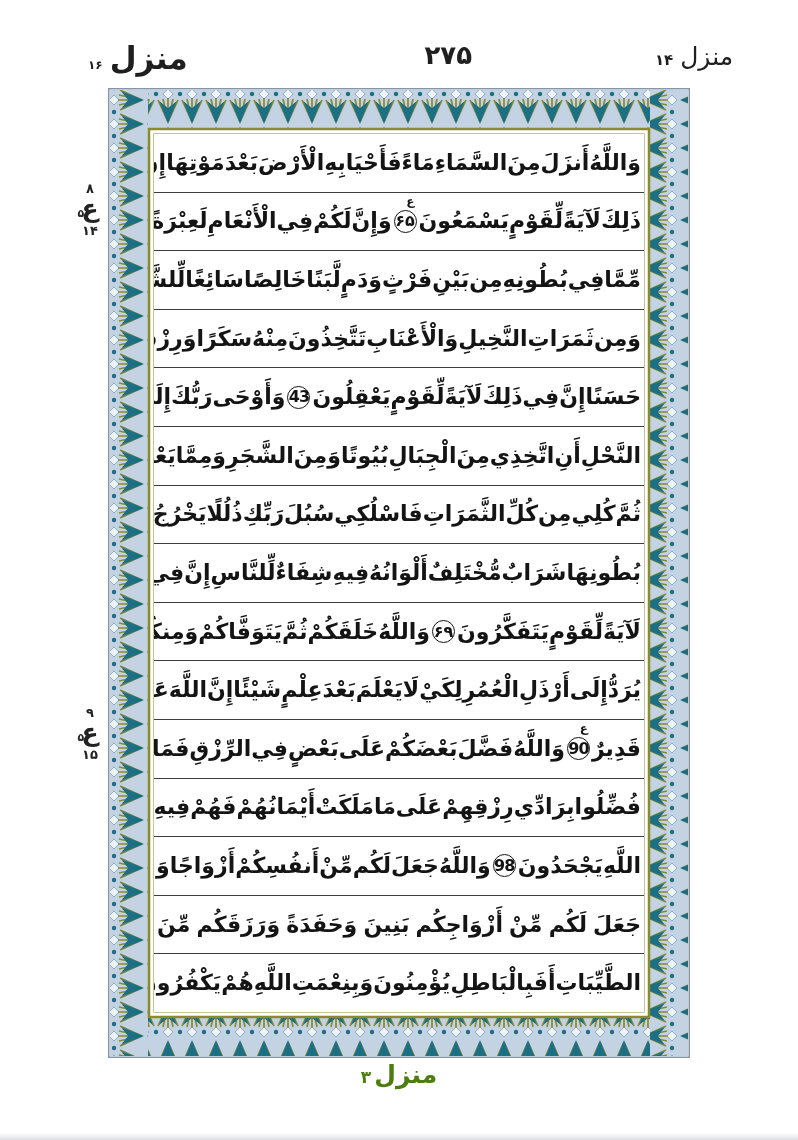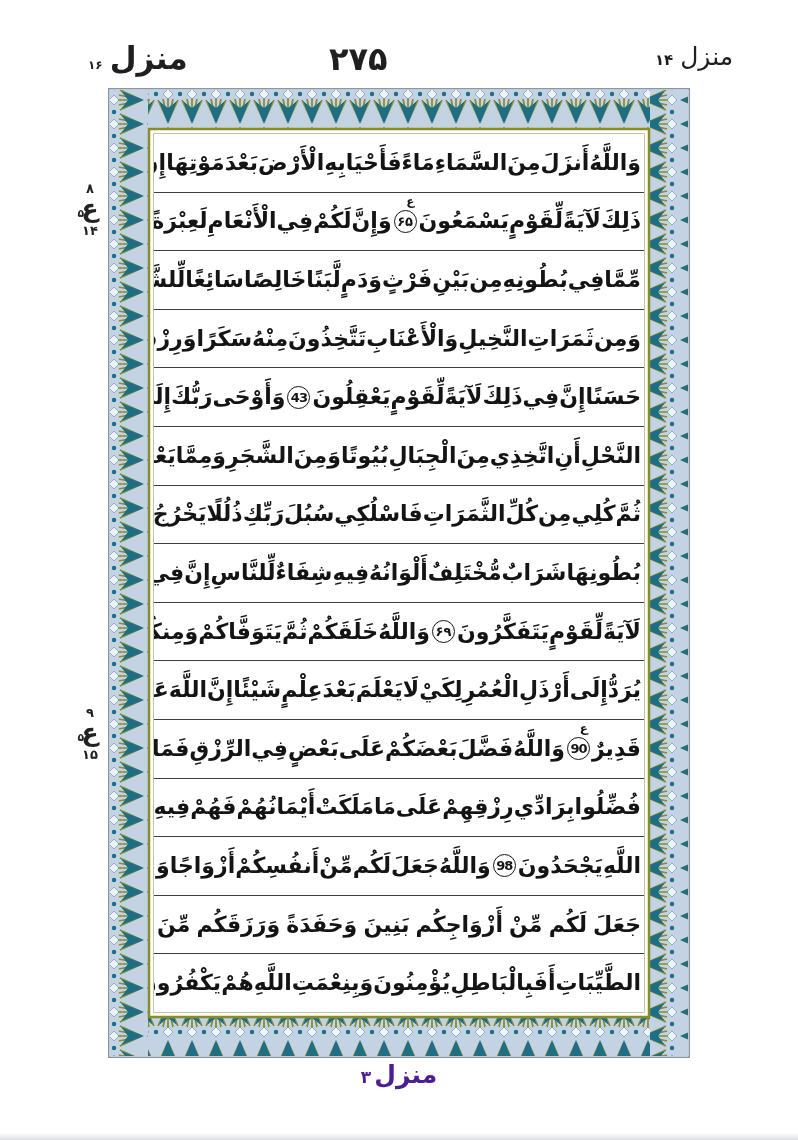--- a/index.html
+++ b/index.html
@@ -5,54 +5,54 @@
   html,body{margin:0;padding:0;background:#ffffff;}
   body{font-family:"DejaVu Sans", sans-serif;}
   .page{position:relative;width:798px;height:1140px;background:#ffffff;overflow:hidden;}
   .page-edge-bottom{position:absolute;left:0;bottom:0;width:100%;height:7px;
     background:linear-gradient(#ffffff,#dcdee2);}
 
   
   .hdr{position:absolute;color:#1f1f1f;display:inline-flex;align-items:baseline;column-gap:7px;}
   .hdr-surah{left:88px;top:40px;font-size:31px;font-weight:bold;}
   .hdr-surah .hdr-num{font-size:12px;font-weight:bold;}
-  .hdr-page{left:329px;top:40px;width:120px;justify-content:flex-start;font-size:32px;font-weight:bold;}
+  .hdr-page{left:352px;top:40px;width:120px;justify-content:flex-end;font-size:26px;font-weight:bold;}
   .hdr-juz{left:628px;top:42px;width:132px;justify-content:center;font-size:25px;font-weight:500;}
   .hdr-juz .hdr-num{font-size:15px;font-weight:bold;}
 
   
   .frame{position:absolute;left:108px;top:88px;}
 
   
   .text-area{position:absolute;left:154px;top:134px;width:490px;height:878px;
     display:flex;flex-direction:column;background:#ffffff;}
   .qline{flex:1;display:flex;direction:rtl;justify-content:space-between;align-items:center;
     border-bottom:1.5px solid #3d3d3d;padding:0 3px;overflow:hidden;
     font-size:22px;font-weight:bold;color:#141414;line-height:1;}
   .qline:last-child{border-bottom:none;}
   .word{white-space:nowrap;}
   .verse-marker{position:relative;flex:none;width:21px;height:21px;margin:0 2px;
     border:1.7px solid #141414;border-radius:50%;
     display:inline-flex;align-items:center;justify-content:center;}
-  .vnum{font-size:13px;font-weight:bold;letter-spacing:-1px;}
+  .vnum{font-size:16px;font-weight:bold;letter-spacing:-1px;}
   .ruku-above{position:absolute;top:-16px;right:1px;font-size:12px;font-weight:bold;}
 
   
   .ruku-badge{position:absolute;left:72px;width:36px;display:flex;flex-direction:column;
     align-items:center;color:#222;font-weight:bold;line-height:1;}
   .rb-top{font-size:13px;}
   .rb-ain{position:relative;font-size:25px;margin:1px 0 3px 0;}
   .rb-count{position:absolute;left:-4px;top:12px;font-size:11px;}
   .rb-bottom{font-size:13px;}
   .badge-1{top:182px;}
   .badge-2{top:706px;}
 
   
   .footer{position:absolute;left:0;top:1060px;width:100%;text-align:center;
-    font-size:25px;font-weight:600;color:#4c1d95;}
+    font-size:25px;font-weight:600;color:#4d7c0f;}
   .footer .ftr-num{font-size:17px;font-weight:bold;margin-right:3px;}
 </style>
 </head>
 <body>
 
 <div class="page">
 
   <div class="hdr hdr-surah" dir="rtl">
     <span>منزل</span>
     <span class="hdr-num">۱۶</span>

